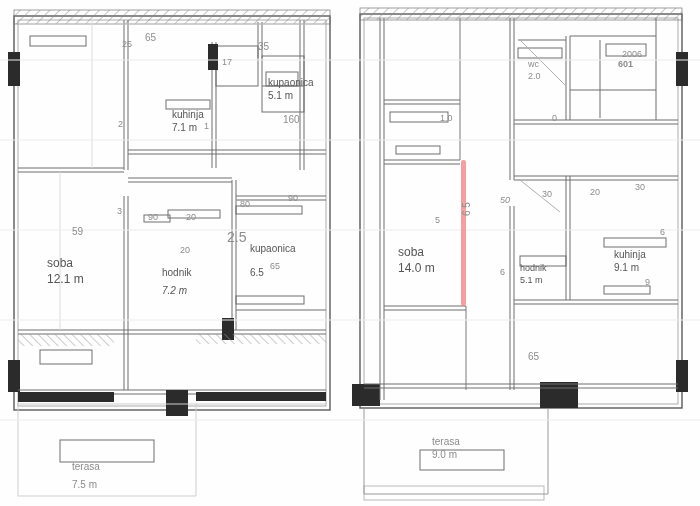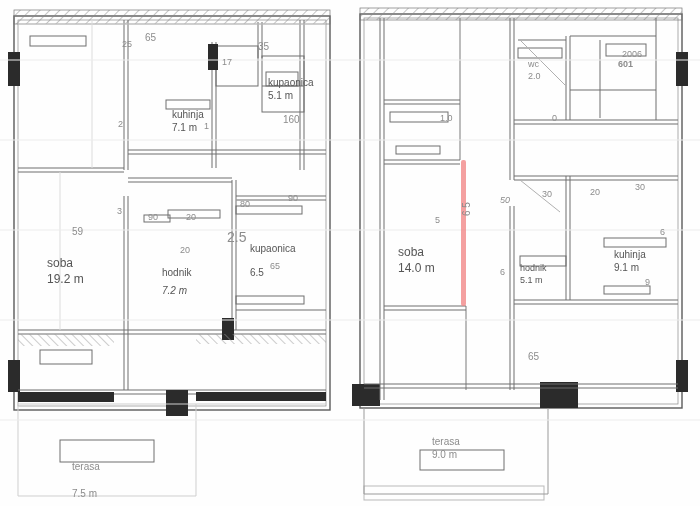--- a/index.html
+++ b/index.html
@@ -204,21 +204,21 @@
   <div class="lbl" style="left:172px; top:110px; font-size:10px;">
     <div>kuhinja</div>
     <div style="margin-top:3px;">7.1 m</div>
   </div>
   <div class="lbl" style="left:268px; top:78px; font-size:10px;">
     <div>kupaonica</div>
     <div style="margin-top:3px;">5.1 m</div>
   </div>
   <div class="lbl" style="left:47px; top:257px; font-size:12px;">
     <div>soba</div>
-    <div style="margin-top:4px;">19.2 m</div>
+    <div style="margin-top:4px;">12.1 m</div>
   </div>
   <div class="lbl" style="left:162px; top:268px; font-size:10px;">
     <div>hodnik</div>
     <div style="margin-top:8px;font-style:italic;">7.2 m</div>
   </div>
   <div class="lbl" style="left:250px; top:244px; font-size:10px;">
     <div>kupaonica</div>
     <div style="margin-top:14px;">6.5</div>
   </div>
   <div class="lbl" style="left:398px; top:246px; font-size:12px;">
@@ -232,21 +232,21 @@
   <div class="lbl" style="left:520px; top:264px; font-size:9px;">
     <div>hodnik</div>
     <div style="margin-top:3px;">5.1 m</div>
   </div>
   <div class="lbl faint" style="left:528px; top:60px; font-size:9px;">
     <div>wc</div>
     <div style="margin-top:3px;">2.0</div>
   </div>
   <div class="lbl faint" style="left:72px; top:462px; font-size:10px;">
     <div>terasa</div>
-    <div style="margin-top:17px;">7.5 m</div>
+    <div style="margin-top:8px;">7.5 m</div>
   </div>
   <div class="lbl faint" style="left:432px; top:437px; font-size:10px;">
     <div>terasa</div>
     <div style="margin-top:3px;">9.0 m</div>
   </div>
 
   <div class="lbl faint" style="left:145px; top:33px; font-size:10px;">65</div>
   <div class="lbl faint" style="left:258px; top:42px; font-size:10px;">35</div>
   <div class="lbl faint" style="left:122px; top:40px; font-size:9px;">25</div>
   <div class="lbl faint" style="left:222px; top:58px; font-size:9px;">17</div>

